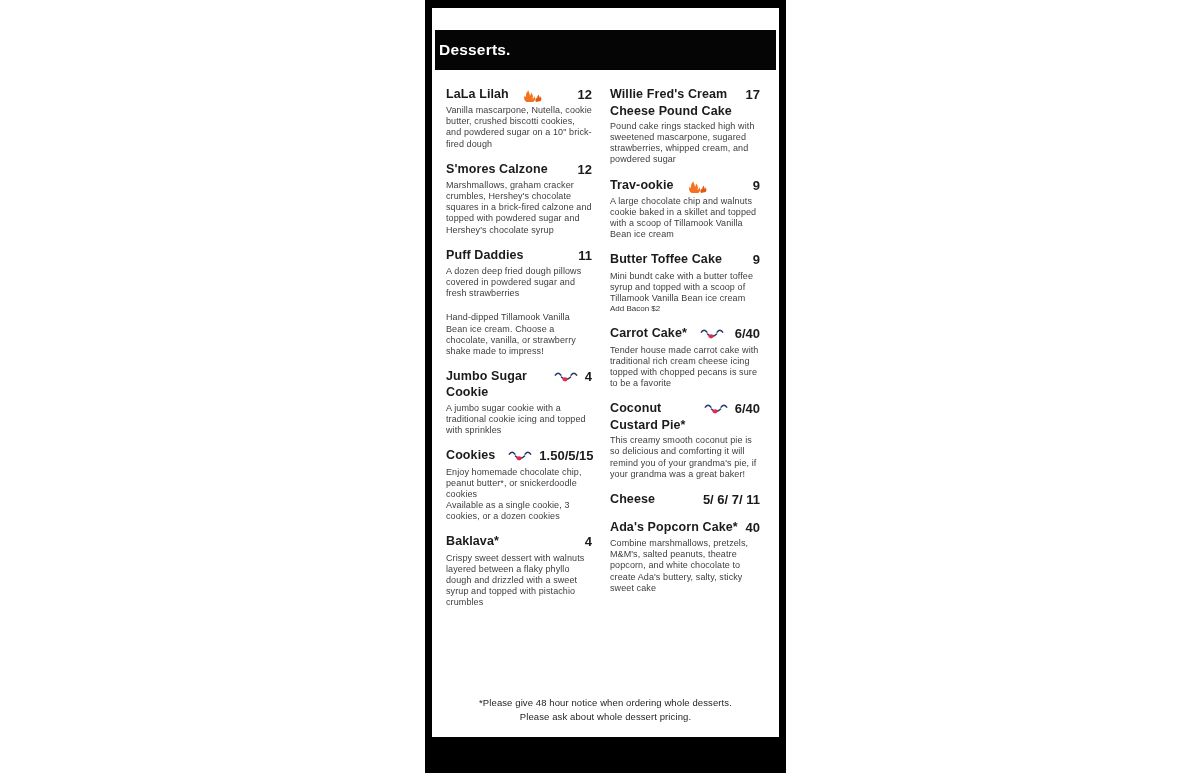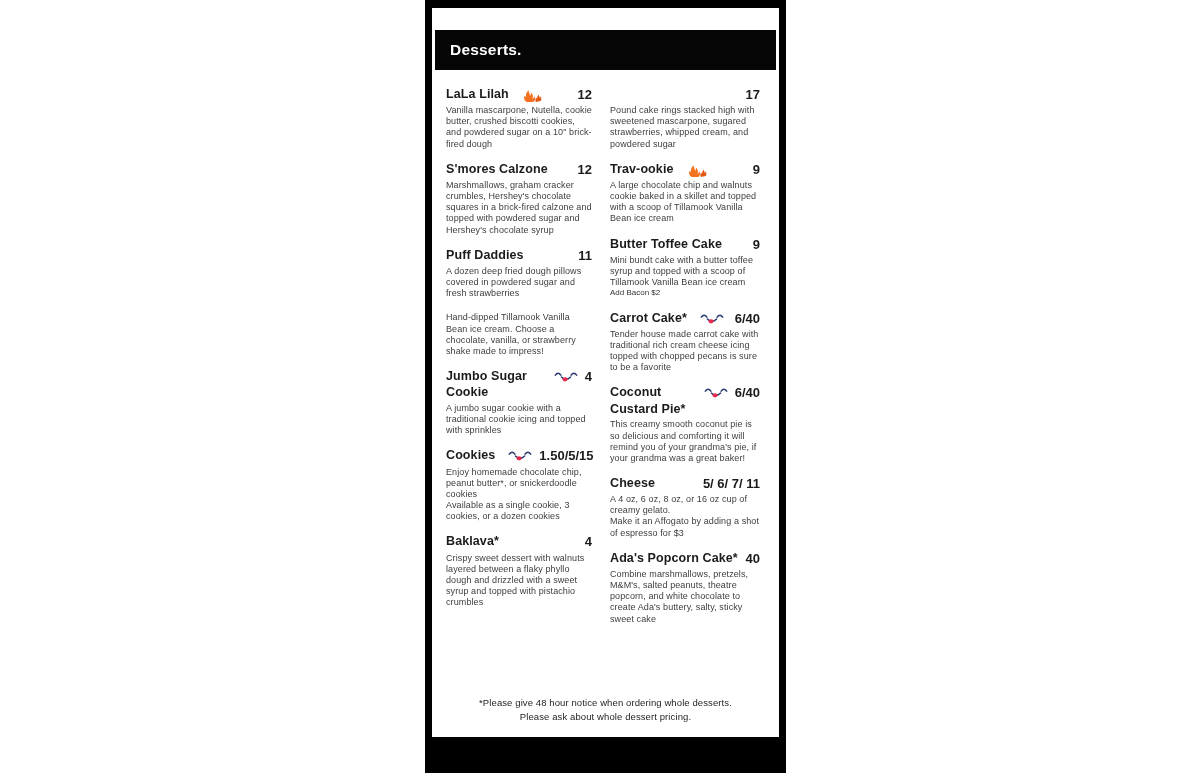--- a/index.html
+++ b/index.html
@@ -22,21 +22,21 @@
     height: 729px;
     background: #ffffff;
   }
   .header-bar {
     position: absolute;
     left: 3px; right: 3px; top: 22px;
     height: 40px;
     background: #050505;
     display: flex;
     align-items: center;
-    padding-left: 15px;
+    padding-left: 4px;
   }
   .header-title {
     color: #ffffff;
     font-size: 15.5px;
     font-weight: 700;
     letter-spacing: 0.2px;
   }
   .columns {
     position: absolute;
     left: 14px; top: 78px;
@@ -173,20 +173,21 @@
             <div class="item-head">
               <span class="item-name">Baklava*</span>
               <span class="item-price">4</span>
             </div>
             <div class="item-desc">Crispy sweet dessert with walnuts layered between a flaky phyllo dough and drizzled with a sweet syrup and topped with pistachio crumbles</div>
           </div>
         </div>
       <div class="col col-right" id="col-1">
           <div class="item">
             <div class="item-head">
+              <span class="item-name">Willie Fred's Cream Cheese Pound Cake</span>
               <span class="item-price">17</span>
             </div>
             <div class="item-desc">Pound cake rings stacked high with sweetened mascarpone, sugared strawberries, whipped cream, and powdered sugar</div>
           </div>
           <div class="item">
             <div class="item-head">
               <span class="item-name">Trav-ookie</span>
               <span class="item-icon"><svg viewBox="0 0 24 17" width="22" height="15">
                   <path fill="#F4711F" d="M6 16 C3 14.5 2.2 11.5 3.8 8.6 C4.3 10.2 5.4 10.6 5.2 9 C4.9 6.6 6.4 4.2 8.2 2.6 C7.8 5.4 9.9 6.2 9.6 8.8 C10.8 8 11 6.4 10.6 4.8 C12.8 6.8 13.8 9.6 12.6 12.4 C13.9 12 14.5 10.6 14.4 9.2 C16.2 11.4 15.9 14.6 13.4 16 Z"></path>
                   <path fill="#E2580E" d="M16.5 15.8 C15.4 14.2 15.6 12.2 17 10.8 C17.1 12 18 12.2 17.9 11 C17.8 9.6 18.8 8.4 19.9 7.6 C19.6 9.4 21 10 20.9 11.6 C21.6 11 21.7 10 21.5 9.1 C22.8 10.6 23.2 12.9 21.8 14.8 Z"></path>
@@ -227,22 +228,20 @@
                 </svg></span>
               <span class="item-price">6/40</span>
             </div>
             <div class="item-desc">This creamy smooth coconut pie is so delicious and comforting it will remind you of your grandma's pie, if your grandma was a great baker!</div>
           </div>
           <div class="item">
             <div class="item-head">
               <span class="item-name">Cheese</span>
               <span class="item-price">5/ 6/ 7/ 11</span>
             </div>
-            <div class="item-desc">A 4 oz, 6 oz, 8 oz, or 16 oz cup of creamy gelato.
-Make it an Affogato by adding a shot of espresso for $3</div>
           </div>
           <div class="item">
             <div class="item-head">
               <span class="item-name">Ada's Popcorn Cake*</span>
               <span class="item-price">40</span>
             </div>
             <div class="item-desc">Combine marshmallows, pretzels, M&amp;M's, salted peanuts, theatre popcorn, and white chocolate to create Ada's buttery, salty, sticky sweet cake</div>
           </div>
         </div>
     </div>

